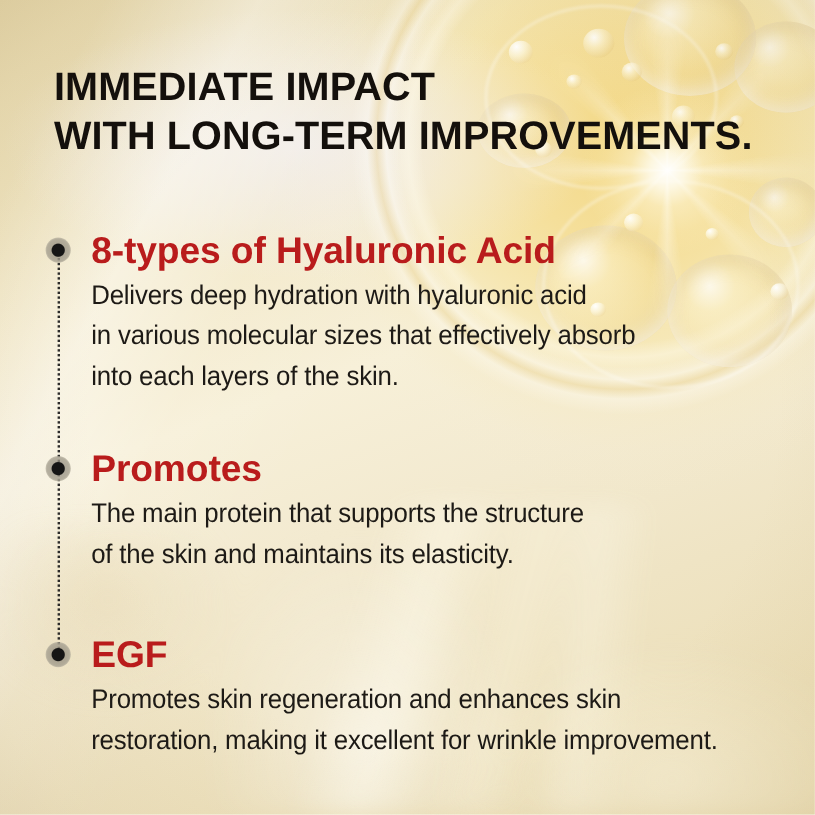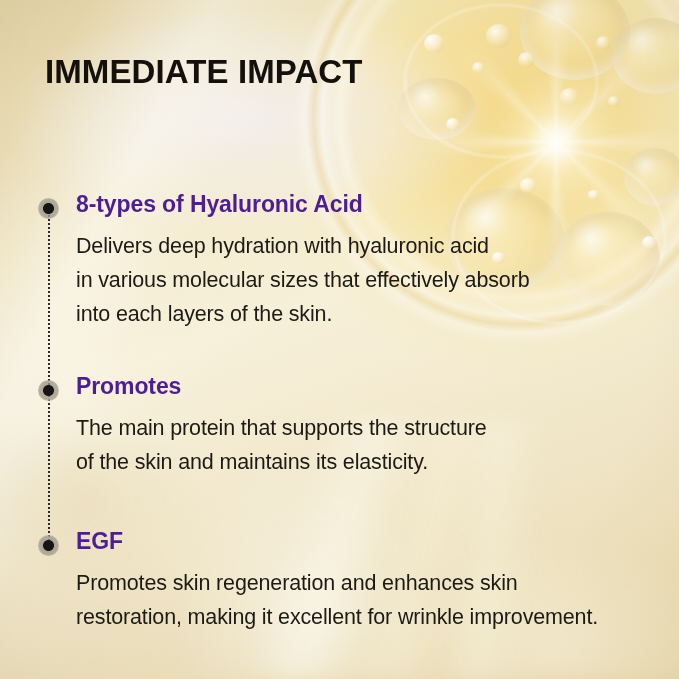--- a/index.html
+++ b/index.html
@@ -228,22 +228,22 @@
         #151515 0%, #151515 34%,
         rgba(150,144,130,0.75) 40%,
         rgba(168,162,146,0.85) 62%,
         rgba(196,190,172,0.55) 80%,
         rgba(210,204,186,0) 100%);
   }
   .item .title {
     position: absolute;
     left: 76px;
     top: -7px;
-    color: #4c1d95;
-    font-size: 23px;
+    color: #b91c1c;
+    font-size: 31px;
     font-weight: 700;
     letter-spacing: -0.1px;
     white-space: nowrap;
   }
   .item .desc {
     position: absolute;
     left: 76px;
     top: 31px;
     width: 585px;
     color: #1d1a16;
@@ -293,20 +293,21 @@
   <div class="bg-layer bg-flare-rays"></div>
   <div class="bg-layer bg-flare-core"></div>
   <div class="bg-layer bg-streaks"></div>
   <div class="bg-layer bg-streaks-2"></div>
   <div class="bg-layer bg-vignette"></div>
 
   <div class="content">
 
     <div class="headline">
       <div>IMMEDIATE IMPACT</div>
+      <div>WITH LONG-TERM IMPROVEMENTS.</div>
     </div>
 
     <div class="rail"></div>
 
     <div class="item" style="top:198px;">
       <div class="marker"></div>
       <div class="title">8-types of Hyaluronic Acid</div>
       <div class="desc">
         <span>Delivers deep hydration with hyaluronic acid</span>
         <span>in various molecular sizes that effectively absorb</span>

